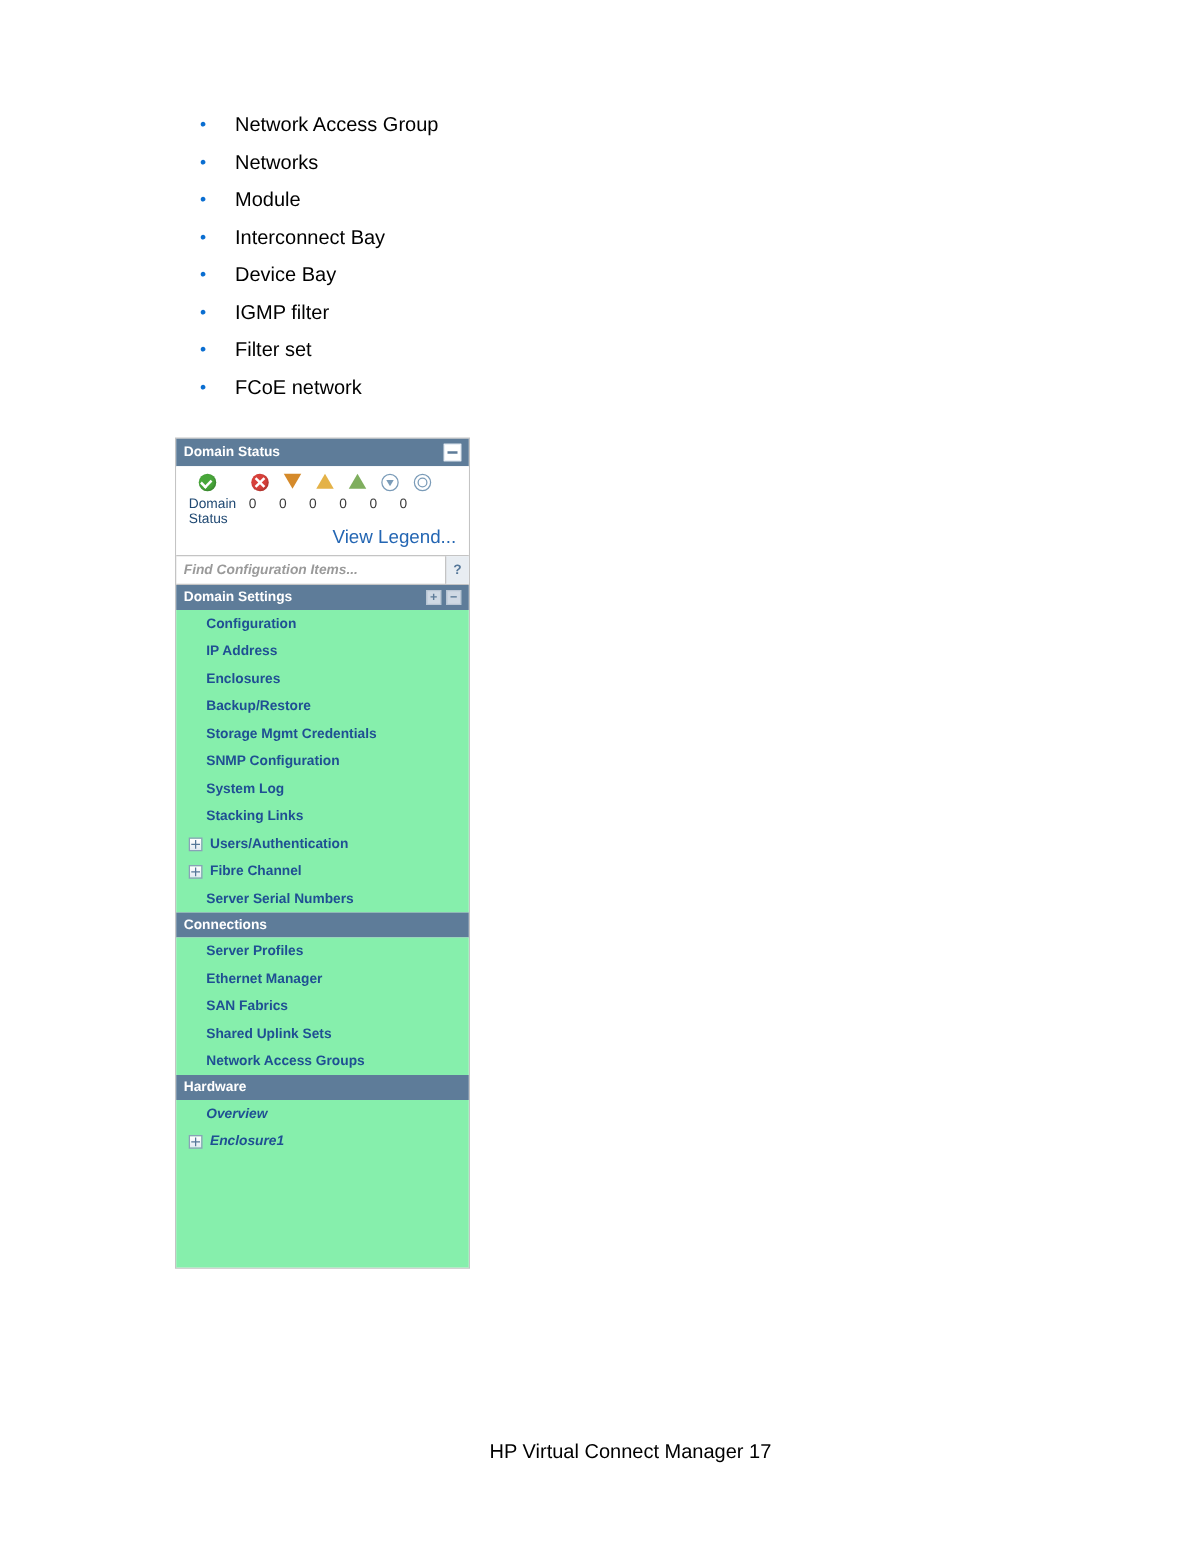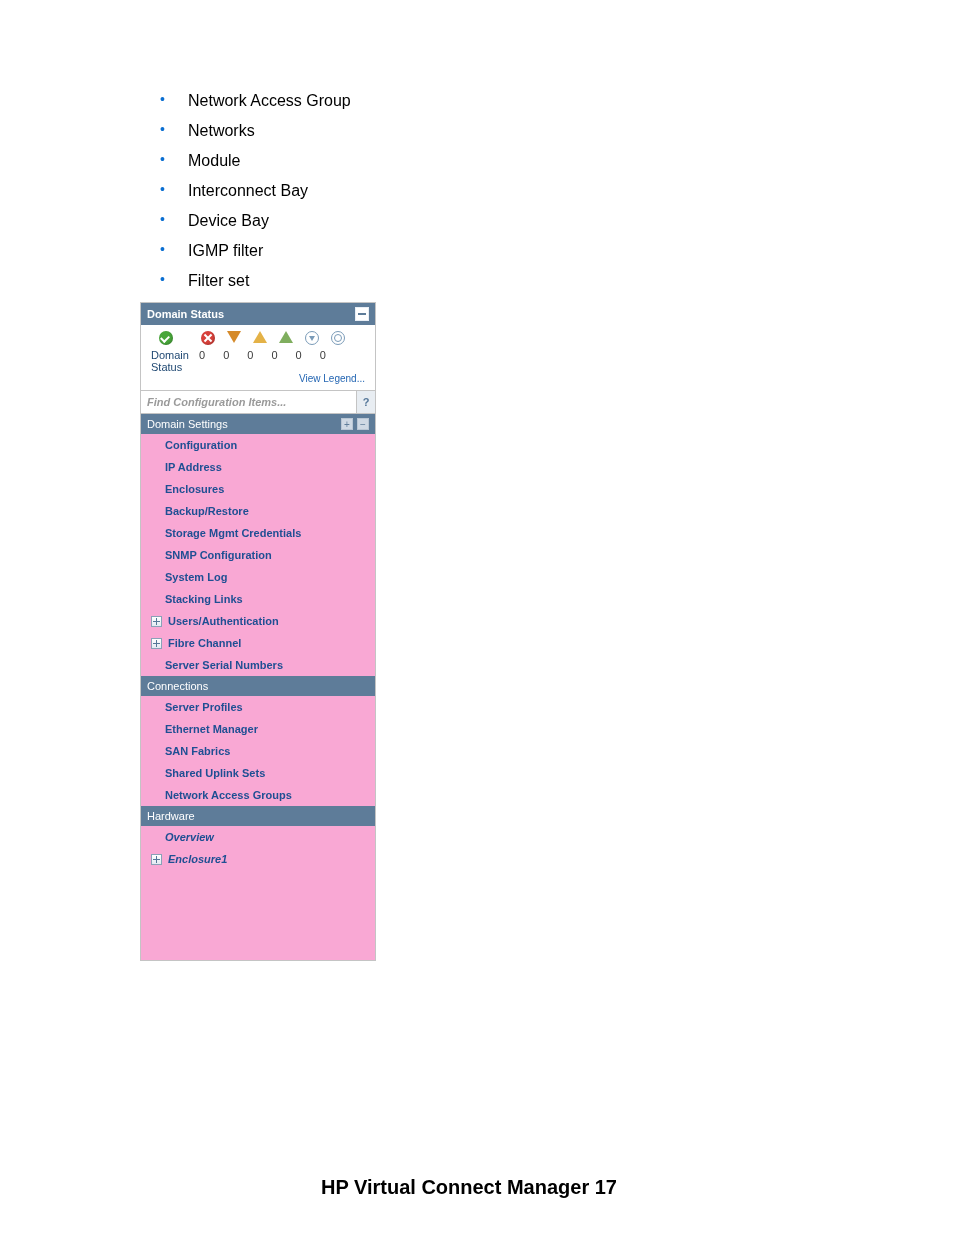--- a/index.html
+++ b/index.html
@@ -1,68 +1,69 @@
 <!DOCTYPE html>
 <html><head>
 <meta charset="utf-8">
 <style>
   html,body{margin:0;padding:0;background:#fff;font-family:Arial,Helvetica,sans-serif;color:#222;}
   .page{width:757px;min-height:1235px;position:relative;box-sizing:border-box;padding:80px 140px 60px 140px;}
   ul.doc-list{list-style:none;margin:0;padding:0;}
   ul.doc-list li{position:relative;padding-left:48px;margin:12px 0;font-size:16px;font-family:"Segoe UI Light","Segoe UI",Arial,sans-serif;font-weight:300;color:#000;}
   ul.doc-list li:before{content:"\2022";position:absolute;left:20px;color:#0a6ed1;font-size:14px;line-height:1;}
-  .panel-wrap{margin-top:12px;width:234px;border:1px solid #c4c4c4;}
+  .panel-wrap{margin-top:30px;width:234px;border:1px solid #c4c4c4;}
   .ds-header{background:#5e7c99;color:#fff;font-weight:bold;font-size:11px;padding:4px 6px;display:flex;align-items:center;justify-content:space-between;}
   .collapse-btn{width:12px;height:12px;border:1px solid #e8eef5;background:#fff;display:flex;align-items:center;justify-content:center;}
   .collapse-btn span{display:block;width:8px;height:2px;background:#5e7c99;}
   .ds-body{background:#fff;padding:6px 4px 4px 4px;}
   .icon-row{display:flex;gap:12px;padding:0 10px 2px 14px;}
   .ok-icon{width:14px;height:14px;border-radius:50%;background:#48a63a;position:relative;box-shadow:inset -1px -1px 2px rgba(0,0,0,.2);}
   .ok-icon:after{content:"";position:absolute;left:3px;top:3px;width:4px;height:6px;border-right:2px solid #fff;border-bottom:2px solid #fff;transform:rotate(45deg);}
   .err-icon{width:14px;height:14px;border-radius:50%;background:#d7403a;position:relative;box-shadow:inset -1px -1px 2px rgba(0,0,0,.2);}
   .err-icon:before,.err-icon:after{content:"";position:absolute;left:6px;top:2px;width:2px;height:10px;background:#fff;}
   .err-icon:before{transform:rotate(45deg);}
   .err-icon:after{transform:rotate(-45deg);}
   .tri-down{width:0;height:0;border-left:7px solid transparent;border-right:7px solid transparent;border-top:12px solid #d58a2a;}
   .tri-up{width:0;height:0;border-left:7px solid transparent;border-right:7px solid transparent;border-bottom:12px solid #e4b247;position:relative;}
   .tri-up2{width:0;height:0;border-left:7px solid transparent;border-right:7px solid transparent;border-bottom:12px solid #7fae5e;}
   .circ-icon{width:14px;height:14px;border-radius:50%;border:1.5px solid #7a9bb8;display:flex;align-items:center;justify-content:center;box-sizing:border-box;}
   .circ-icon.info span{display:block;width:0;height:0;border-left:3.5px solid transparent;border-right:3.5px solid transparent;border-top:5px solid #7a9bb8;margin-top:1px;}
   .circ-icon.unk span{display:block;width:6px;height:6px;border-radius:50%;border:1px solid #7a9bb8;}
   .counts-row{display:flex;align-items:flex-start;font-size:11px;color:#1f4872;padding:2px 6px 0 6px;}
   .label-cell{width:42px;line-height:1.1;}
   .zeros{display:flex;gap:18px;color:#3a3a3a;margin-left:6px;}
-  .legend-link{color:#2466b3;font-size:10px;text-align:right;padding:0 6px 2px 0;}
+  .legend-link{color:#2466b3;font-size:15px;text-align:right;padding:0 6px 2px 0;}
   .search-row{display:flex;border-top:1px solid #c4c4c4;border-bottom:1px solid #c4c4c4;}
   .search-input-look{flex:1;font-style:italic;color:#9a9a9a;font-size:11px;padding:5px 6px;font-weight:bold;}
   .help-btn{width:18px;background:#e8edf2;border-left:1px solid #c4c4c4;display:flex;align-items:center;justify-content:center;color:#557799;font-size:11px;font-weight:bold;}
-  .section-hdr{background:#5e7c99;color:#fff;font-weight:normal;font-size:11px;padding:4px 6px;display:flex;align-items:flex-end;justify-content:space-between;gap:44px;}
+  .section-hdr{background:#5e7c99;color:#fff;font-weight:bold;font-size:11px;padding:4px 6px;display:flex;align-items:flex-end;justify-content:space-between;gap:44px;}
   .sh-icons{display:flex;gap:4px;}
   .sh-icon{width:12px;height:12px;background:#cfd9e4;border:1px solid #b9c6d4;display:flex;align-items:center;justify-content:center;font-size:10px;color:#5e7c99;box-sizing:border-box;}
-  .nav-area{background:#f9a8d4;}
+  .nav-area{background:#86efac;}
   .nav-item{font-size:11px;color:#1f4f93;font-weight:bold;padding:5px 0 5px 24px;display:flex;align-items:center;cursor:default;}
   .nav-item.root{padding-left:10px;align-items:flex-end;}
   .expand-plus{width:11px;height:11px;border:1px solid #8aa1b8;background:linear-gradient(#fff,#e2eaf2);margin-right:6px;display:flex;align-items:center;justify-content:center;position:relative;box-sizing:border-box;}
   .expand-plus:before{content:"";position:absolute;width:7px;height:1px;background:#557799;}
   .expand-plus:after{content:"";position:absolute;width:1px;height:7px;background:#557799;}
-  .footer{position:absolute;bottom:36px;right:140px;font-size:20px;font-family:"Segoe UI Light","Segoe UI",Arial,sans-serif;font-weight:700;color:#000;}
+  .footer{position:absolute;bottom:64px;right:140px;font-size:16px;font-family:"Segoe UI Light","Segoe UI",Arial,sans-serif;font-weight:400;color:#000;}
 </style>
 </head>
 <body>
 
 <div class="page">
 
   <ul class="doc-list">
     <li>Network Access Group</li>
     <li>Networks</li>
     <li>Module</li>
     <li>Interconnect Bay</li>
     <li>Device Bay</li>
     <li>IGMP filter</li>
     <li>Filter set</li>
+    <li>FCoE network</li>
   </ul>
 
   <div class="panel-wrap">
 
     <div class="ds-header">
       <span>Domain Status</span>
       <span class="collapse-btn">
           <span></span>
         </span>
     </div>

